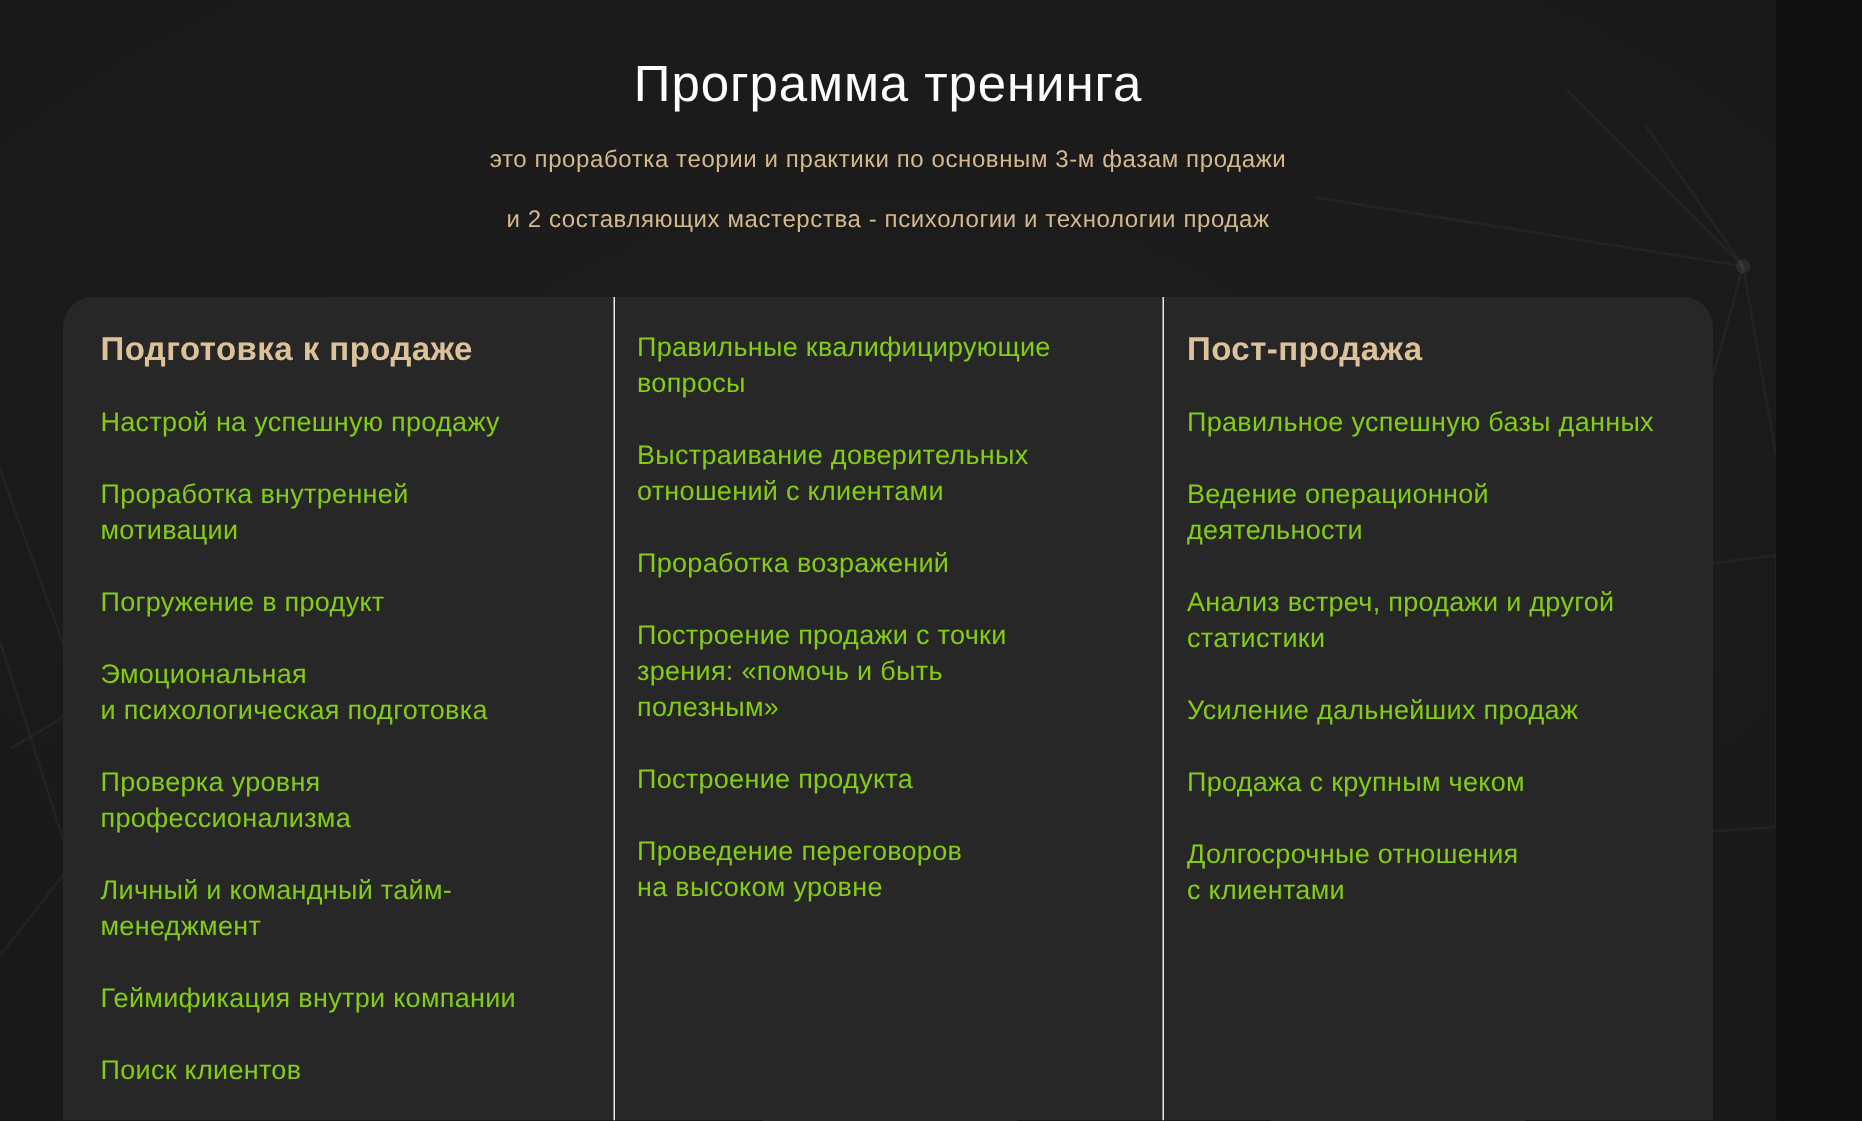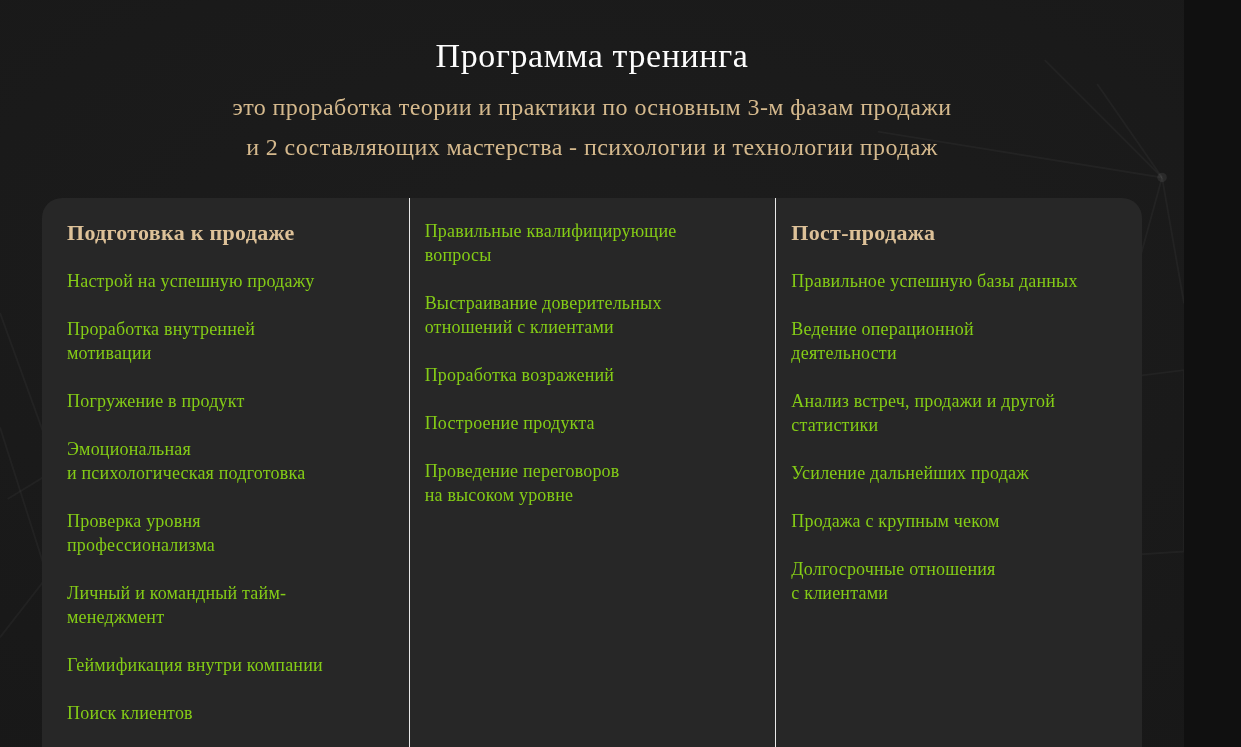--- a/index.html
+++ b/index.html
@@ -6,21 +6,21 @@
     margin: 0;
     padding: 0;
     background: #101010;
   }
   .viewport {
     position: relative;
     width: 1184px;
     height: 747px;
     overflow: hidden;
     background: radial-gradient(130% 110% at 50% 38%, #1d1d1d 0%, #181818 70%, #141414 100%);
-    font-family: Liberation Serif, serif;
+    font-family: Liberation Sans, sans-serif;
     -webkit-font-smoothing: antialiased;
   }
   .bg-pattern {
     position: absolute;
     inset: 0;
     width: 100%;
     height: 100%;
     pointer-events: none;
   }
   .section-title {
@@ -31,21 +31,21 @@
     font-size: 34px;
     font-weight: 400;
     letter-spacing: 0.6px;
     line-height: 38px;
   }
   .section-subtitle {
     position: relative;
     margin: 12px auto 0 auto;
     text-align: center;
     color: #d5b98d;
-    font-size: 24px;
+    font-size: 16px;
     font-weight: 400;
     line-height: 40px;
     letter-spacing: 0.4px;
     white-space: pre-line;
   }
   .program-panel {
     position: relative;
     margin: 31px auto 0 auto;
     width: 1100px;
     height: 600px;
@@ -134,20 +134,23 @@
       <div class="program-item">Геймификация внутри компании</div>
       <div class="program-item">Поиск клиентов</div>
     </div>
 
     <div class="program-column">
       <div class="program-item">Правильные квалифицирующие
 вопросы</div>
       <div class="program-item">Выстраивание доверительных
 отношений с клиентами</div>
       <div class="program-item">Проработка возражений</div>
+      <div class="program-item">Построение продажи с точки
+зрения: «помочь и быть
+полезным»</div>
       <div class="program-item">Построение продукта</div>
       <div class="program-item">Проведение переговоров
 на высоком уровне</div>
     </div>
 
     <div class="program-column">
       <h2 class="column-header">Пост-продажа</h2>
       <div class="program-item">Правильное успешную базы данных</div>
       <div class="program-item">Ведение операционной
 деятельности</div>

